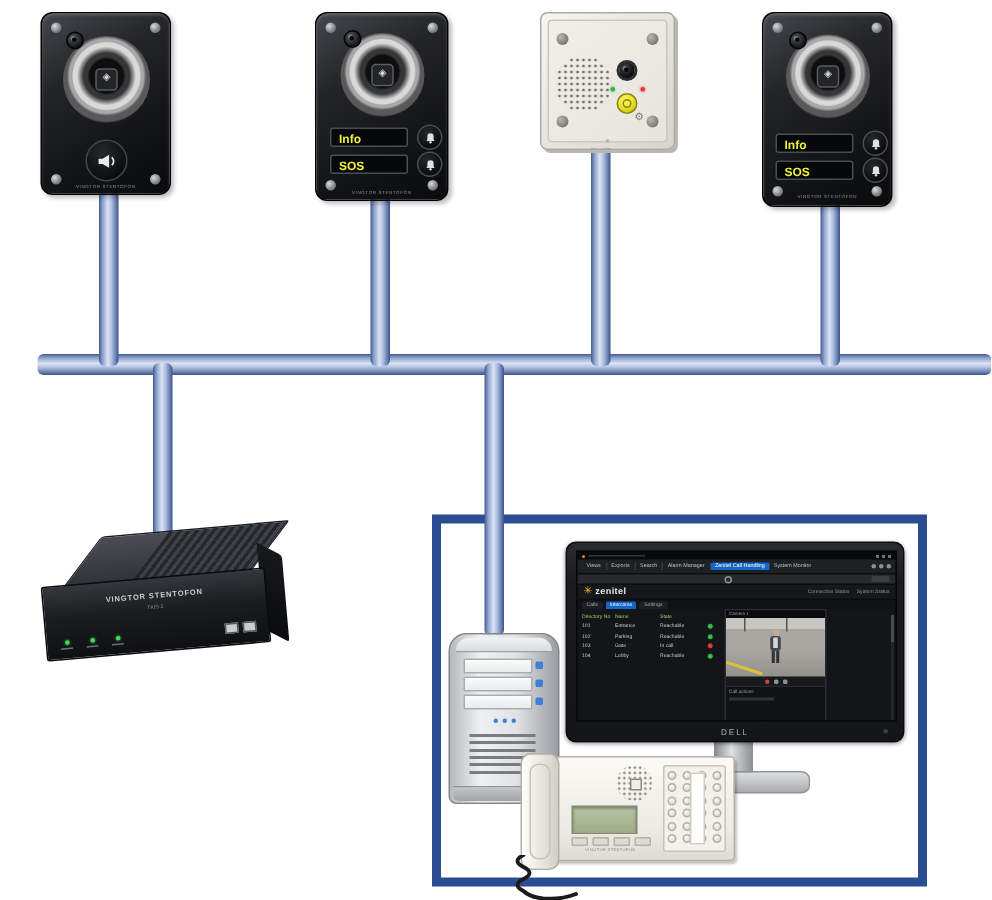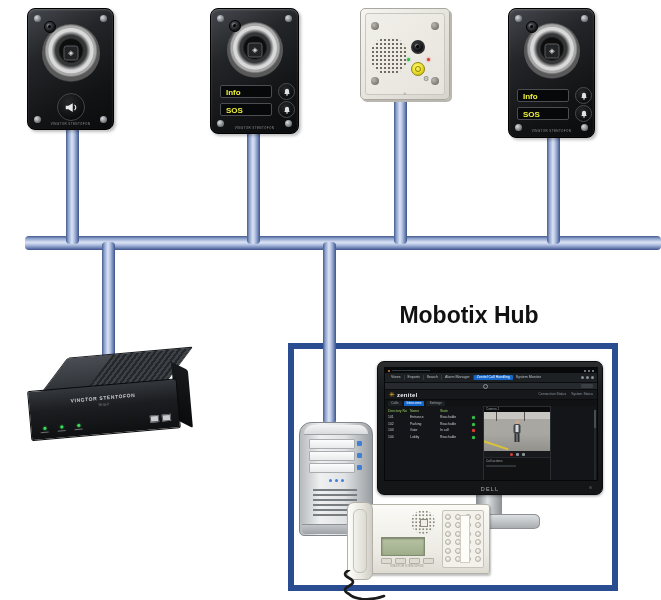--- a/index.html
+++ b/index.html
@@ -149,21 +149,20 @@
 
   <div class="pipe h" style="left:25px;top:236px;width:636px;"></div>
   <div class="pipe v" style="left:66px;top:124px;height:120px;"></div>
   <div class="pipe v" style="left:247px;top:126px;height:118px;"></div>
   <div class="pipe v" style="left:394px;top:94px;height:150px;"></div>
   <div class="pipe v" style="left:547px;top:130px;height:114px;"></div>
   <div class="pipe v" style="left:102px;top:242px;height:122px;"></div>
   <div class="pipe v" style="left:323px;top:242px;height:182px;"></div>
 
   <div class="hubbox"></div>
-  <div class="hublabel">Mobotix Hub</div>
 
   <div class="door" style="left:27px;top:8px;width:85px;height:120px;">
     <span class="screw" style="left:6px;top:6px;"></span>
     <span class="screw" style="left:72px;top:6px;"></span>
     <span class="screw" style="left:6px;top:107px;"></span>
     <span class="screw" style="left:72px;top:107px;"></span>
     <div class="spk" style="left:14px;top:15px;width:58px;height:58px;">
       <span class="chip">◈</span>
     </div>
     <span class="lens" style="left:16px;top:12px;"></span>

